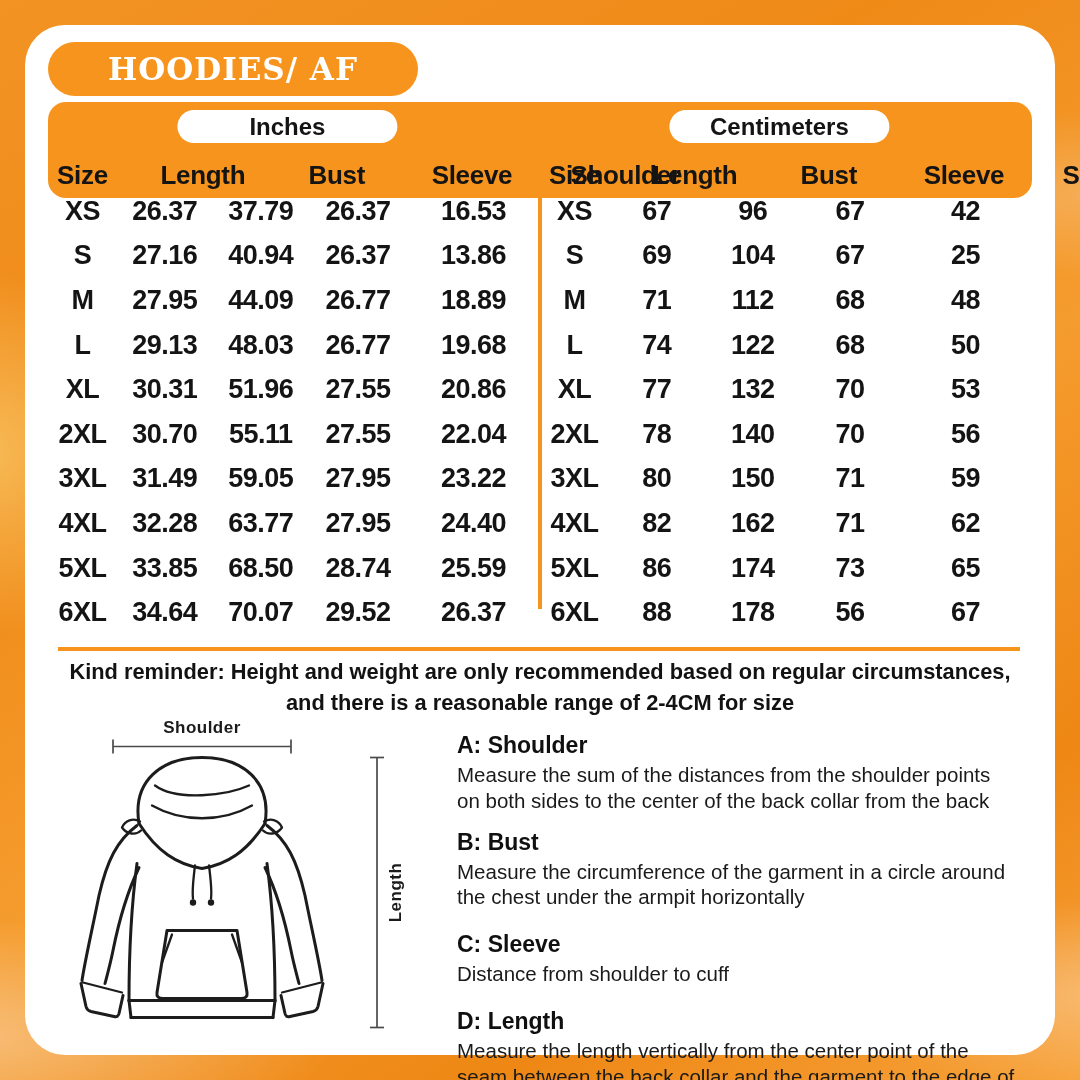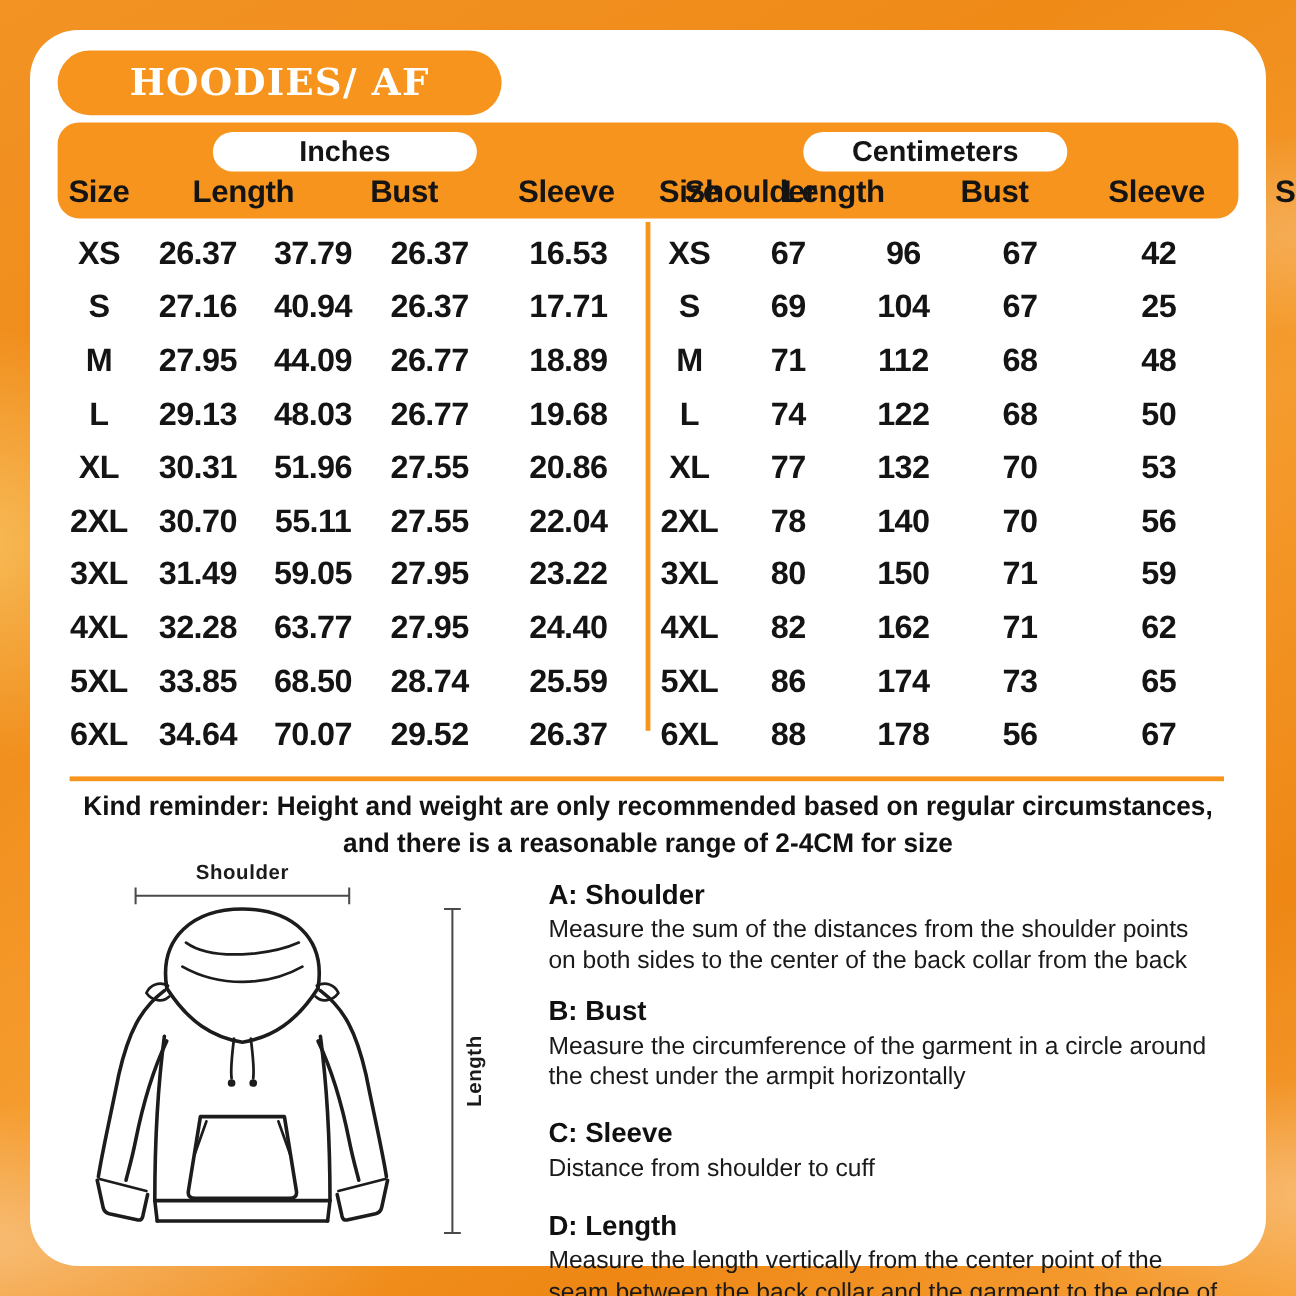--- a/index.html
+++ b/index.html
@@ -29,21 +29,21 @@
     position:absolute;left:23px;top:17px;width:370px;height:54px;
     background:#F7941D;border-radius:27px;
     display:flex;align-items:center;justify-content:center;
   }
   .title-pill span{
     font-family:"DejaVu Serif","Liberation Serif",serif;
     font-weight:700;font-size:31px;color:#fff;letter-spacing:1px;text-align:right;
   }
   
   .thead{
-    position:absolute;left:23px;top:77px;width:984px;height:80px;
+    position:absolute;left:23px;top:77px;width:984px;height:96px;
     background:#F7941D;border-radius:18px;display:flex;
   }
   .thead .half{position:relative;width:50%;height:100%;}
   .unit-pill{
     position:absolute;top:8px;left:50%;transform:translateX(-53%);
     width:220px;height:33px;background:#fff;border-radius:17px;
     display:flex;align-items:center;justify-content:center;
     font-weight:700;font-size:24px;color:#141414;
   }
   .cols{
@@ -140,21 +140,21 @@
             <span class="cell">26.37</span>
             <span class="cell">37.79</span>
             <span class="cell">26.37</span>
             <span class="cell">16.53</span>
           </div>
           <div class="trow">
             <span class="cell">S</span>
             <span class="cell">27.16</span>
             <span class="cell">40.94</span>
             <span class="cell">26.37</span>
-            <span class="cell">17.71</span>
+            <span class="cell">13.86</span>
           </div>
           <div class="trow">
             <span class="cell">M</span>
             <span class="cell">27.95</span>
             <span class="cell">44.09</span>
             <span class="cell">26.77</span>
             <span class="cell">18.89</span>
           </div>
           <div class="trow">
             <span class="cell">L</span>

